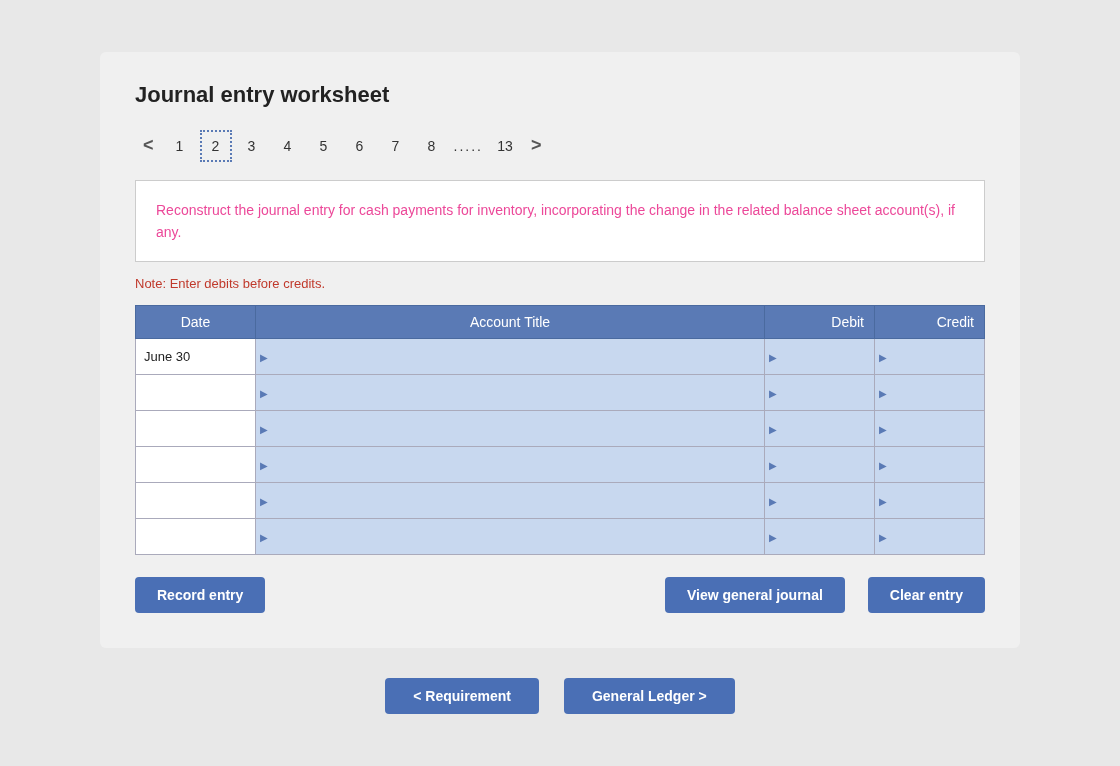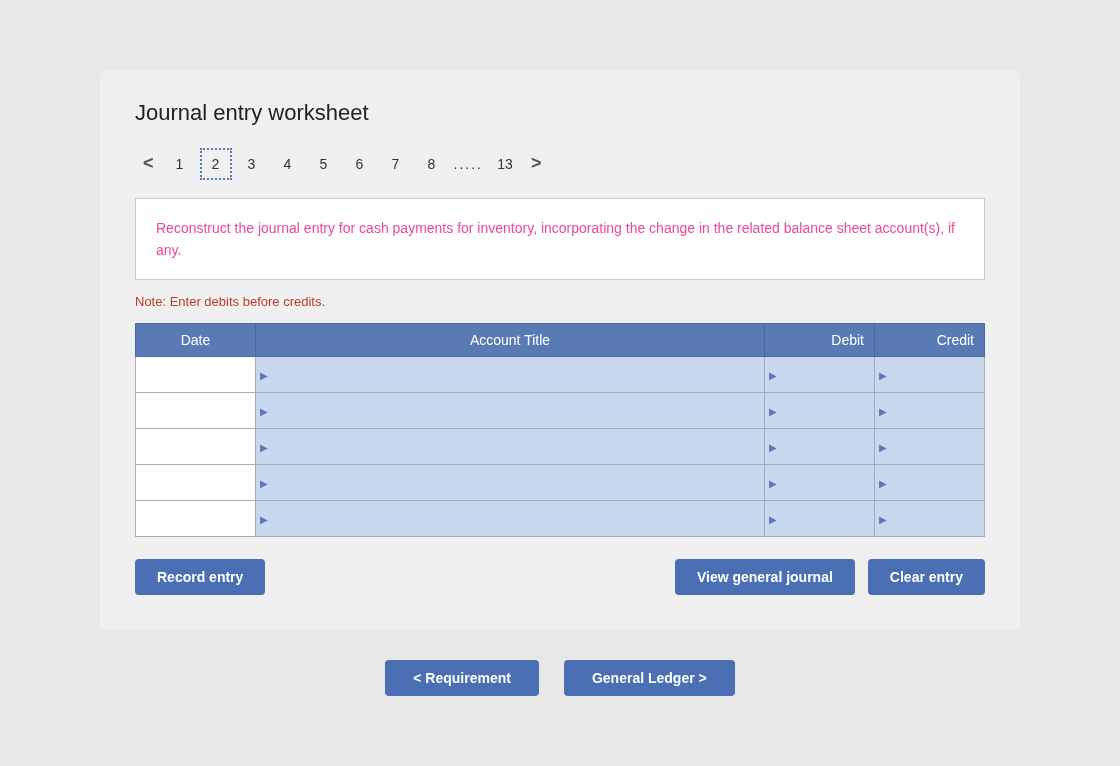--- a/index.html
+++ b/index.html
@@ -18,21 +18,21 @@
     .outer-container {
       background: #f0f0f0;
       border-radius: 6px;
       padding: 30px 35px 35px 35px;
       width: 920px;
       margin-bottom: 20px;
     }
 
     .page-title {
       font-size: 22px;
-      font-weight: normal;
+      font-weight: bold;
       color: #222;
       margin-bottom: 22px;
     }
 
     .nav-bar {
       display: flex;
       align-items: center;
       gap: 0;
       margin-bottom: 18px;
     }
@@ -172,21 +172,21 @@
       height: 100%;
       border: none;
       background: transparent;
       padding: 4px 4px 4px 16px;
       font-size: 13px;
       outline: none;
     }
 
     .button-row {
       display: flex;
-      gap: 13px;
+      gap: 23px;
       align-items: center;
     }
 
     .btn {
       padding: 10px 22px;
       border: none;
       border-radius: 4px;
       font-size: 14px;
       font-weight: bold;
       cursor: pointer;
@@ -249,20 +249,34 @@
     <thead>
       <tr>
         <th class="date-col">Date</th>
         <th class="account-col">Account Title</th>
         <th class="debit-col">Debit</th>
         <th class="credit-col">Credit</th>
       </tr>
     </thead>
     <tbody>
       <tr>
+        <td class="date-cell">
+          <span>June 30</span>
+        </td>
+        <td class="account-cell">
+          <input type="text" style="">
+        </td>
+        <td class="debit-cell">
+          <input type="text" style="">
+        </td>
+        <td class="credit-cell">
+          <input type="text" style="">
+        </td>
+      </tr>
+      <tr>
         <td class="date-cell"></td>
         <td class="account-cell">
           <input type="text" style="">
         </td>
         <td class="debit-cell">
           <input type="text" style="">
         </td>
         <td class="credit-cell">
           <input type="text" style="">
         </td>

